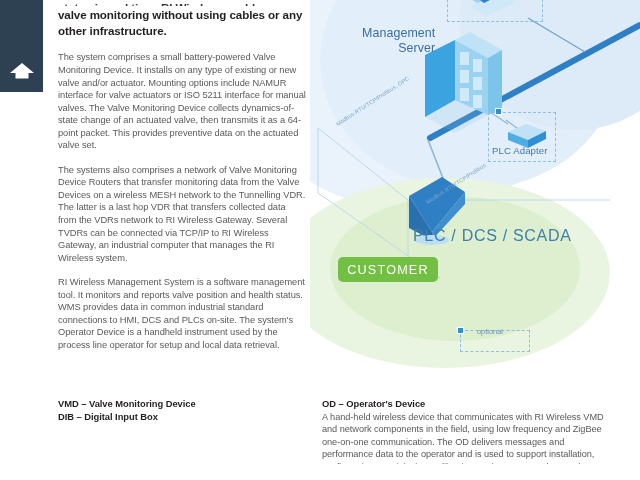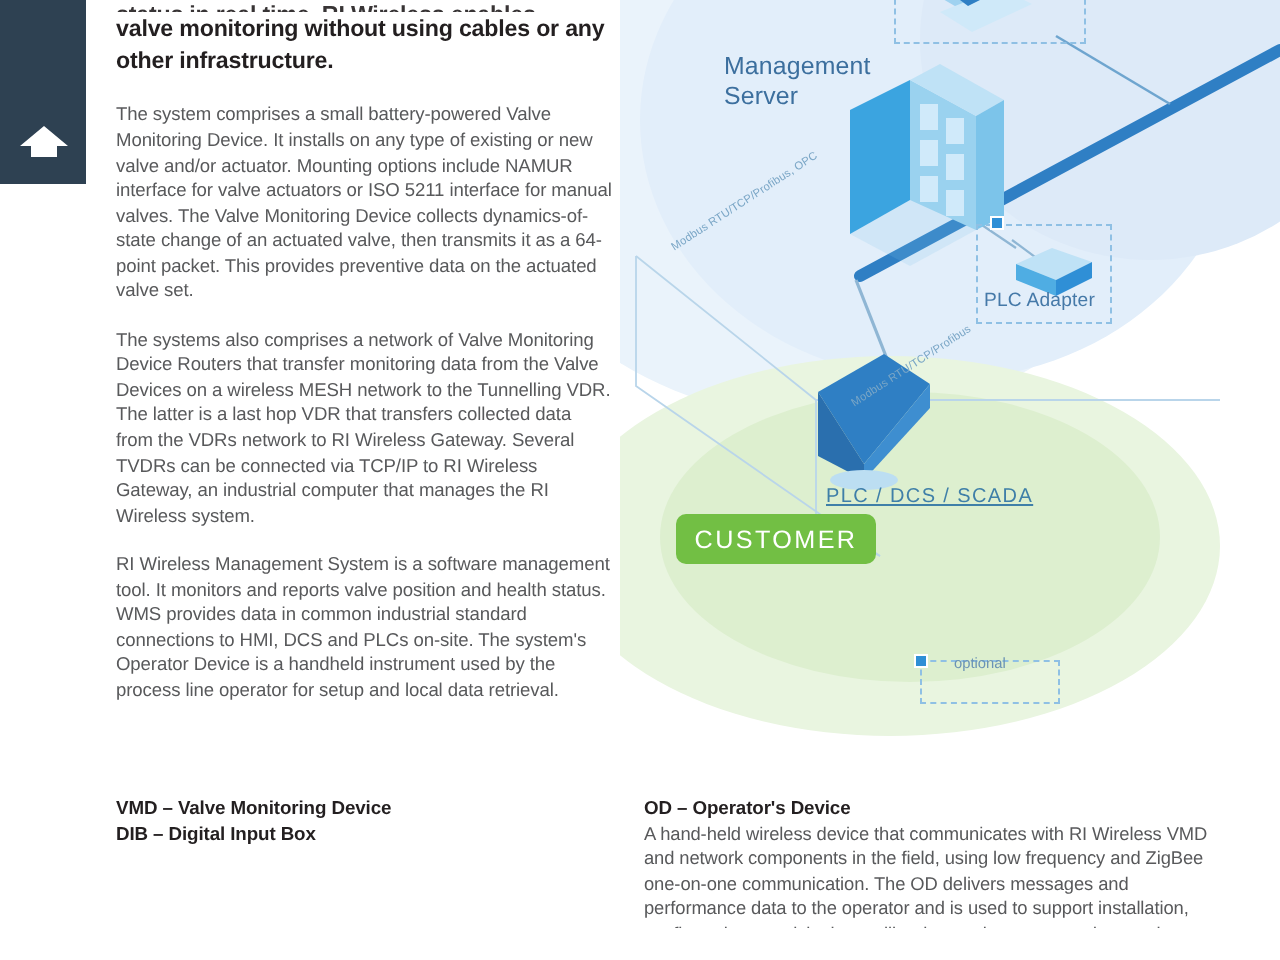--- a/index.html
+++ b/index.html
@@ -102,23 +102,23 @@
 
   .diagram svg.wires { position: absolute; left:0; top:0; width:330px; height:390px; }
 
   .dlabel {
     position: absolute;
     font-size: 11px;
     color: #3c6f9e;
     letter-spacing: .1px;
     white-space: nowrap;
   }
-  .dlabel.server-label { left: 52px; top: 26px; line-height: 15px; font-size: 12.4px; }
+  .dlabel.server-label { left: 52px; top: 26px; line-height: 15px; font-size: 12.4px; text-align: right; }
   .dlabel.plc-adapter  { left: 182px; top: 145px; font-size: 9.6px; color: #4579a8; }
-  .dlabel.plc-dcs      { left: 103px; top: 243px; font-size: 10px; color: #3f7fa8; letter-spacing: .7px; text-decoration: underline; }
+  .dlabel.plc-dcs      { left: 103px; top: 227px; font-size: 16px; color: #3f7fa8; letter-spacing: .7px; }
 
   .rot-label {
     position: absolute;
     font-size: 5.6px;
     color: #7aa6c6;
     white-space: nowrap;
     transform-origin: left top;
     letter-spacing: .1px;
   }
   .rot-label.r1 { left: 25px;  top: 122px; transform: rotate(-33deg); }

